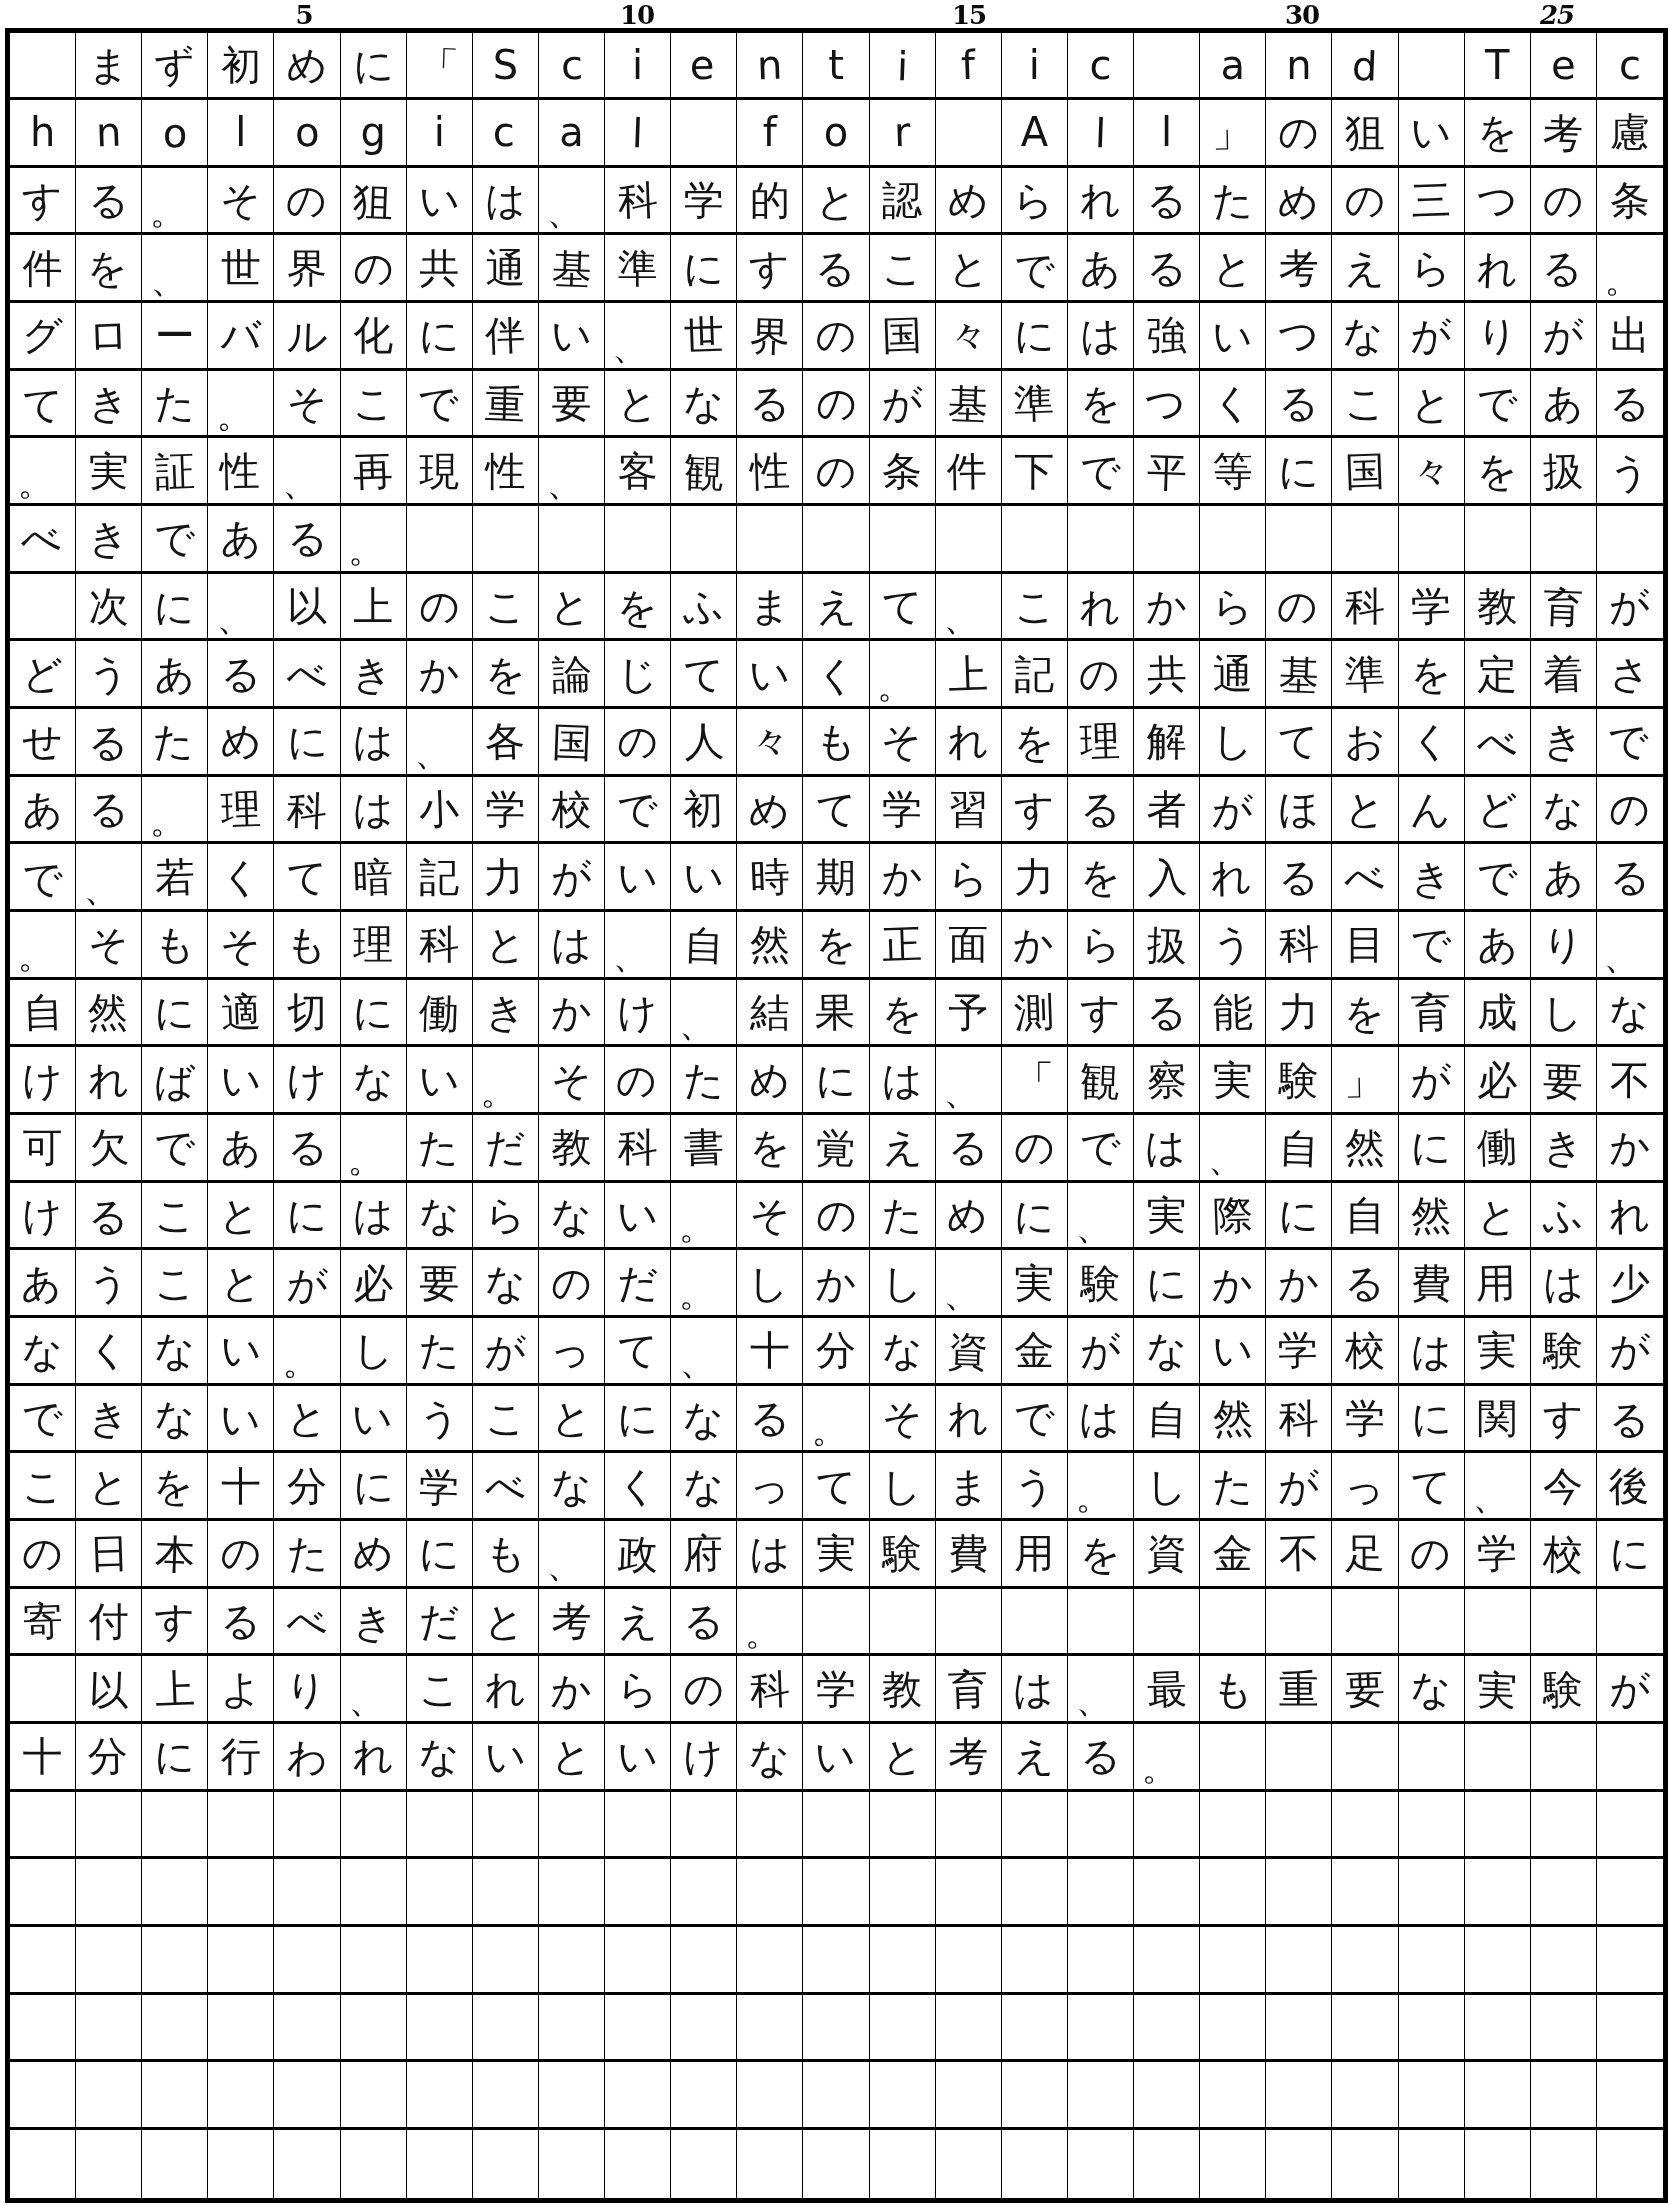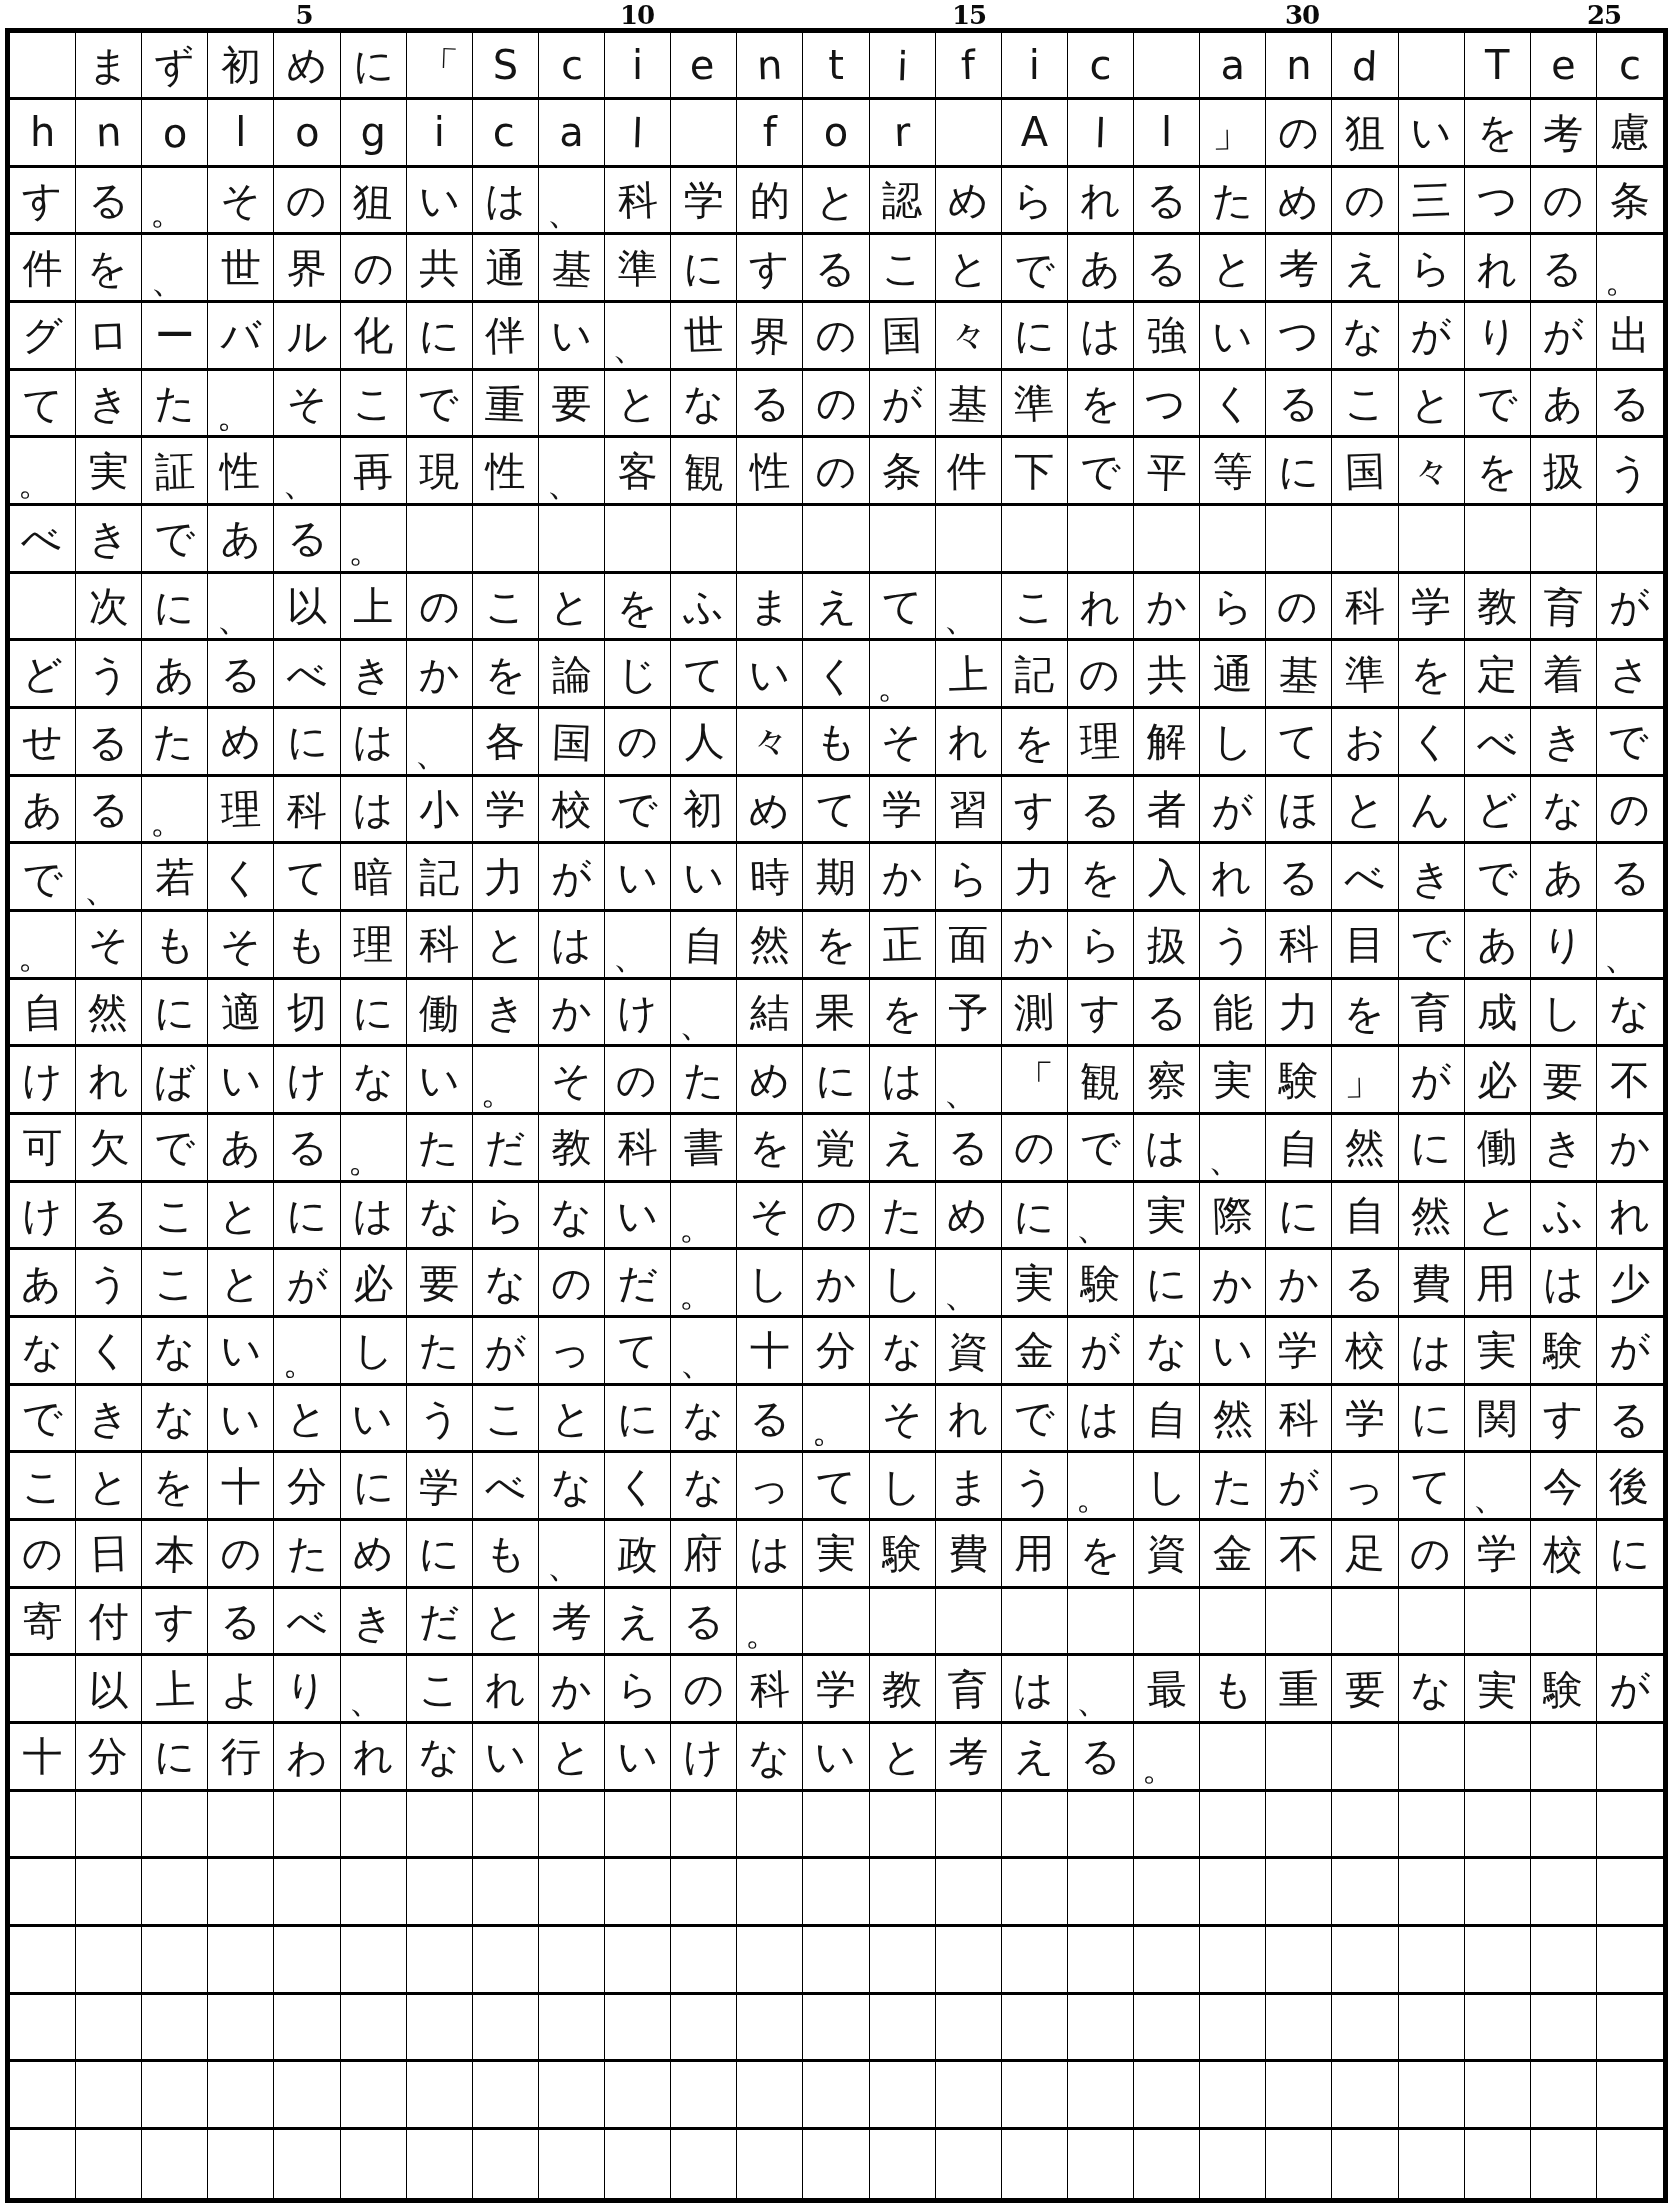--- a/index.html
+++ b/index.html
@@ -75,21 +75,21 @@
 </style>
 </head>
 <body>
 
 <div class="sheet">
   <div class="col-numbers">
       <span class="col-num" style="left: 304px;">5</span>
       <span class="col-num" style="left: 637px;">10</span>
       <span class="col-num" style="left: 969px; text-align: right;">15</span>
       <span class="col-num" style="left: 1302px;">30</span>
-      <span class="col-num" style="left: 1604px;">25</span>
+      <span class="col-num" style="left: 1557px; font-style: italic;">25</span>
     </div>
   <div class="grid">
       <div class="cell"></div>
       <div class="cell">
         <span class="ink">ま</span>
       </div>
       <div class="cell">
         <span class="ink">ず</span>
       </div>
       <div class="cell">

